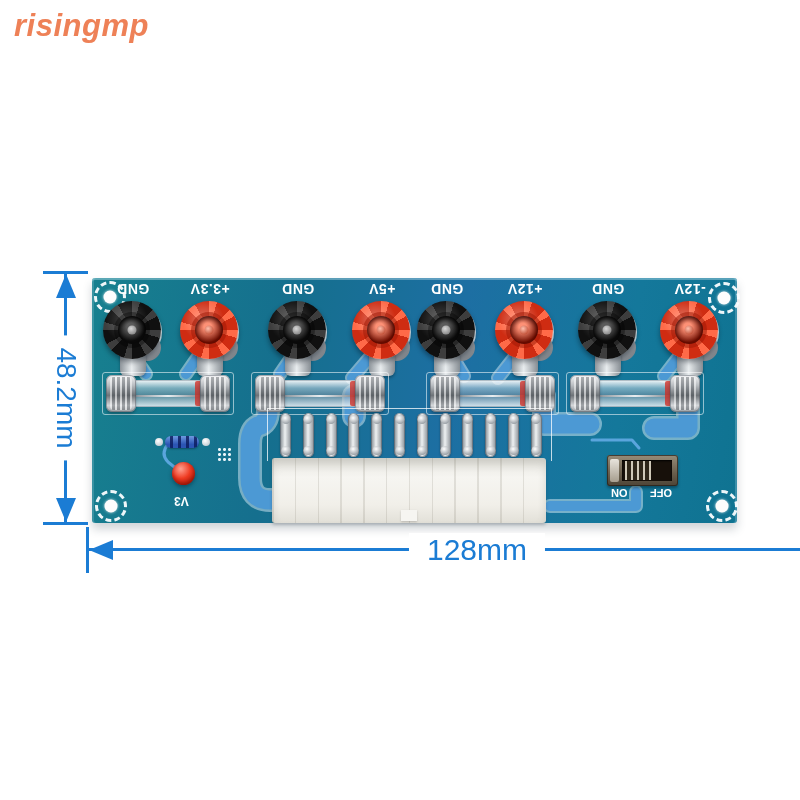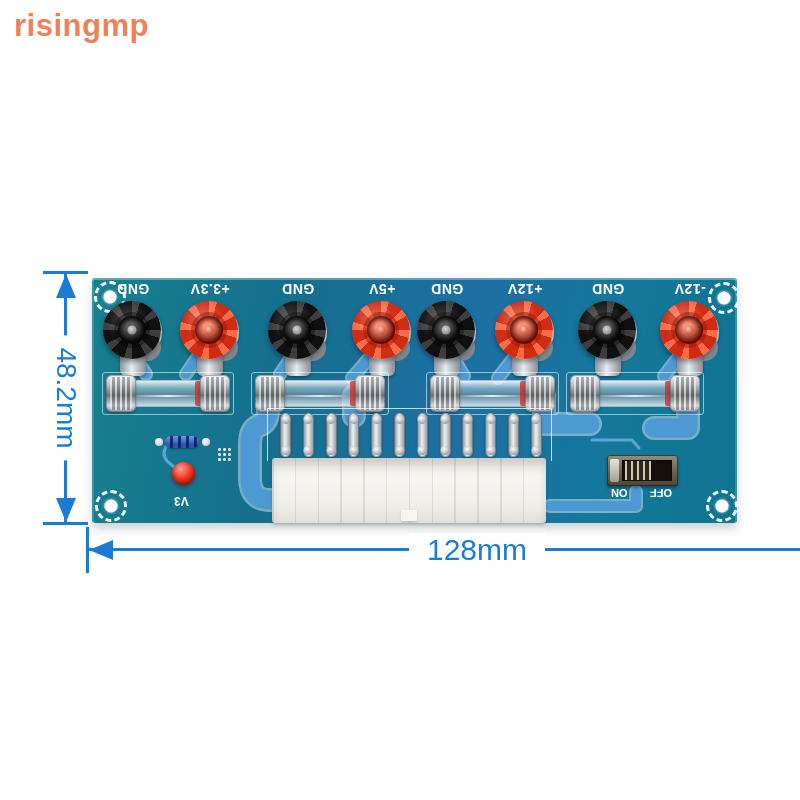--- a/index.html
+++ b/index.html
@@ -1,21 +1,21 @@
 <!DOCTYPE html>
 <html style="--orange: #ee8157; --dim: #1b7cd4; --trace: #4a98d5;"><head>
 <meta charset="utf-8">
 <style>
   html,body{margin:0;padding:0;background:#ffffff;}
   .stage{position:relative;width:800px;height:800px;background:#fff;overflow:hidden;
          font-family:"Liberation Sans", sans-serif;}
 
   
   .watermark{position:absolute;left:14px;top:8px;font-size:31px;font-weight:600;
-             letter-spacing:.5px;color:var(--orange,#ee8157);}
+             letter-spacing:.5px;color:var(--orange,#ee8157);font-style:italic;}
 
   
   .board{position:absolute;left:92px;top:278px;width:645px;height:245px;border-radius:3px;
          background:linear-gradient(100deg,#17808f 0%,#156f8e 30%,#1d6fa3 55%,#14789b 80%,#0f7391 100%);
          box-shadow:inset 0 2px 0 rgba(220,245,255,.35), inset -2px 0 0 rgba(220,245,255,.22),
                     inset 2px 0 0 rgba(220,245,255,.18), 0 6px 10px rgba(40,60,75,.22);}
   .traces{position:absolute;left:0;top:0;width:645px;height:245px;}
   .tr-out{fill:none;stroke:#d9ecf8;opacity:.5;stroke-linecap:round;stroke-linejoin:round;}
   .tr-in{fill:none;stroke:var(--trace,#4a98d5);opacity:.95;stroke-linecap:round;stroke-linejoin:round;}
   .tr-thin{fill:none;stroke:#5aa5dd;stroke-width:3;stroke-linecap:round;stroke-linejoin:round;}

